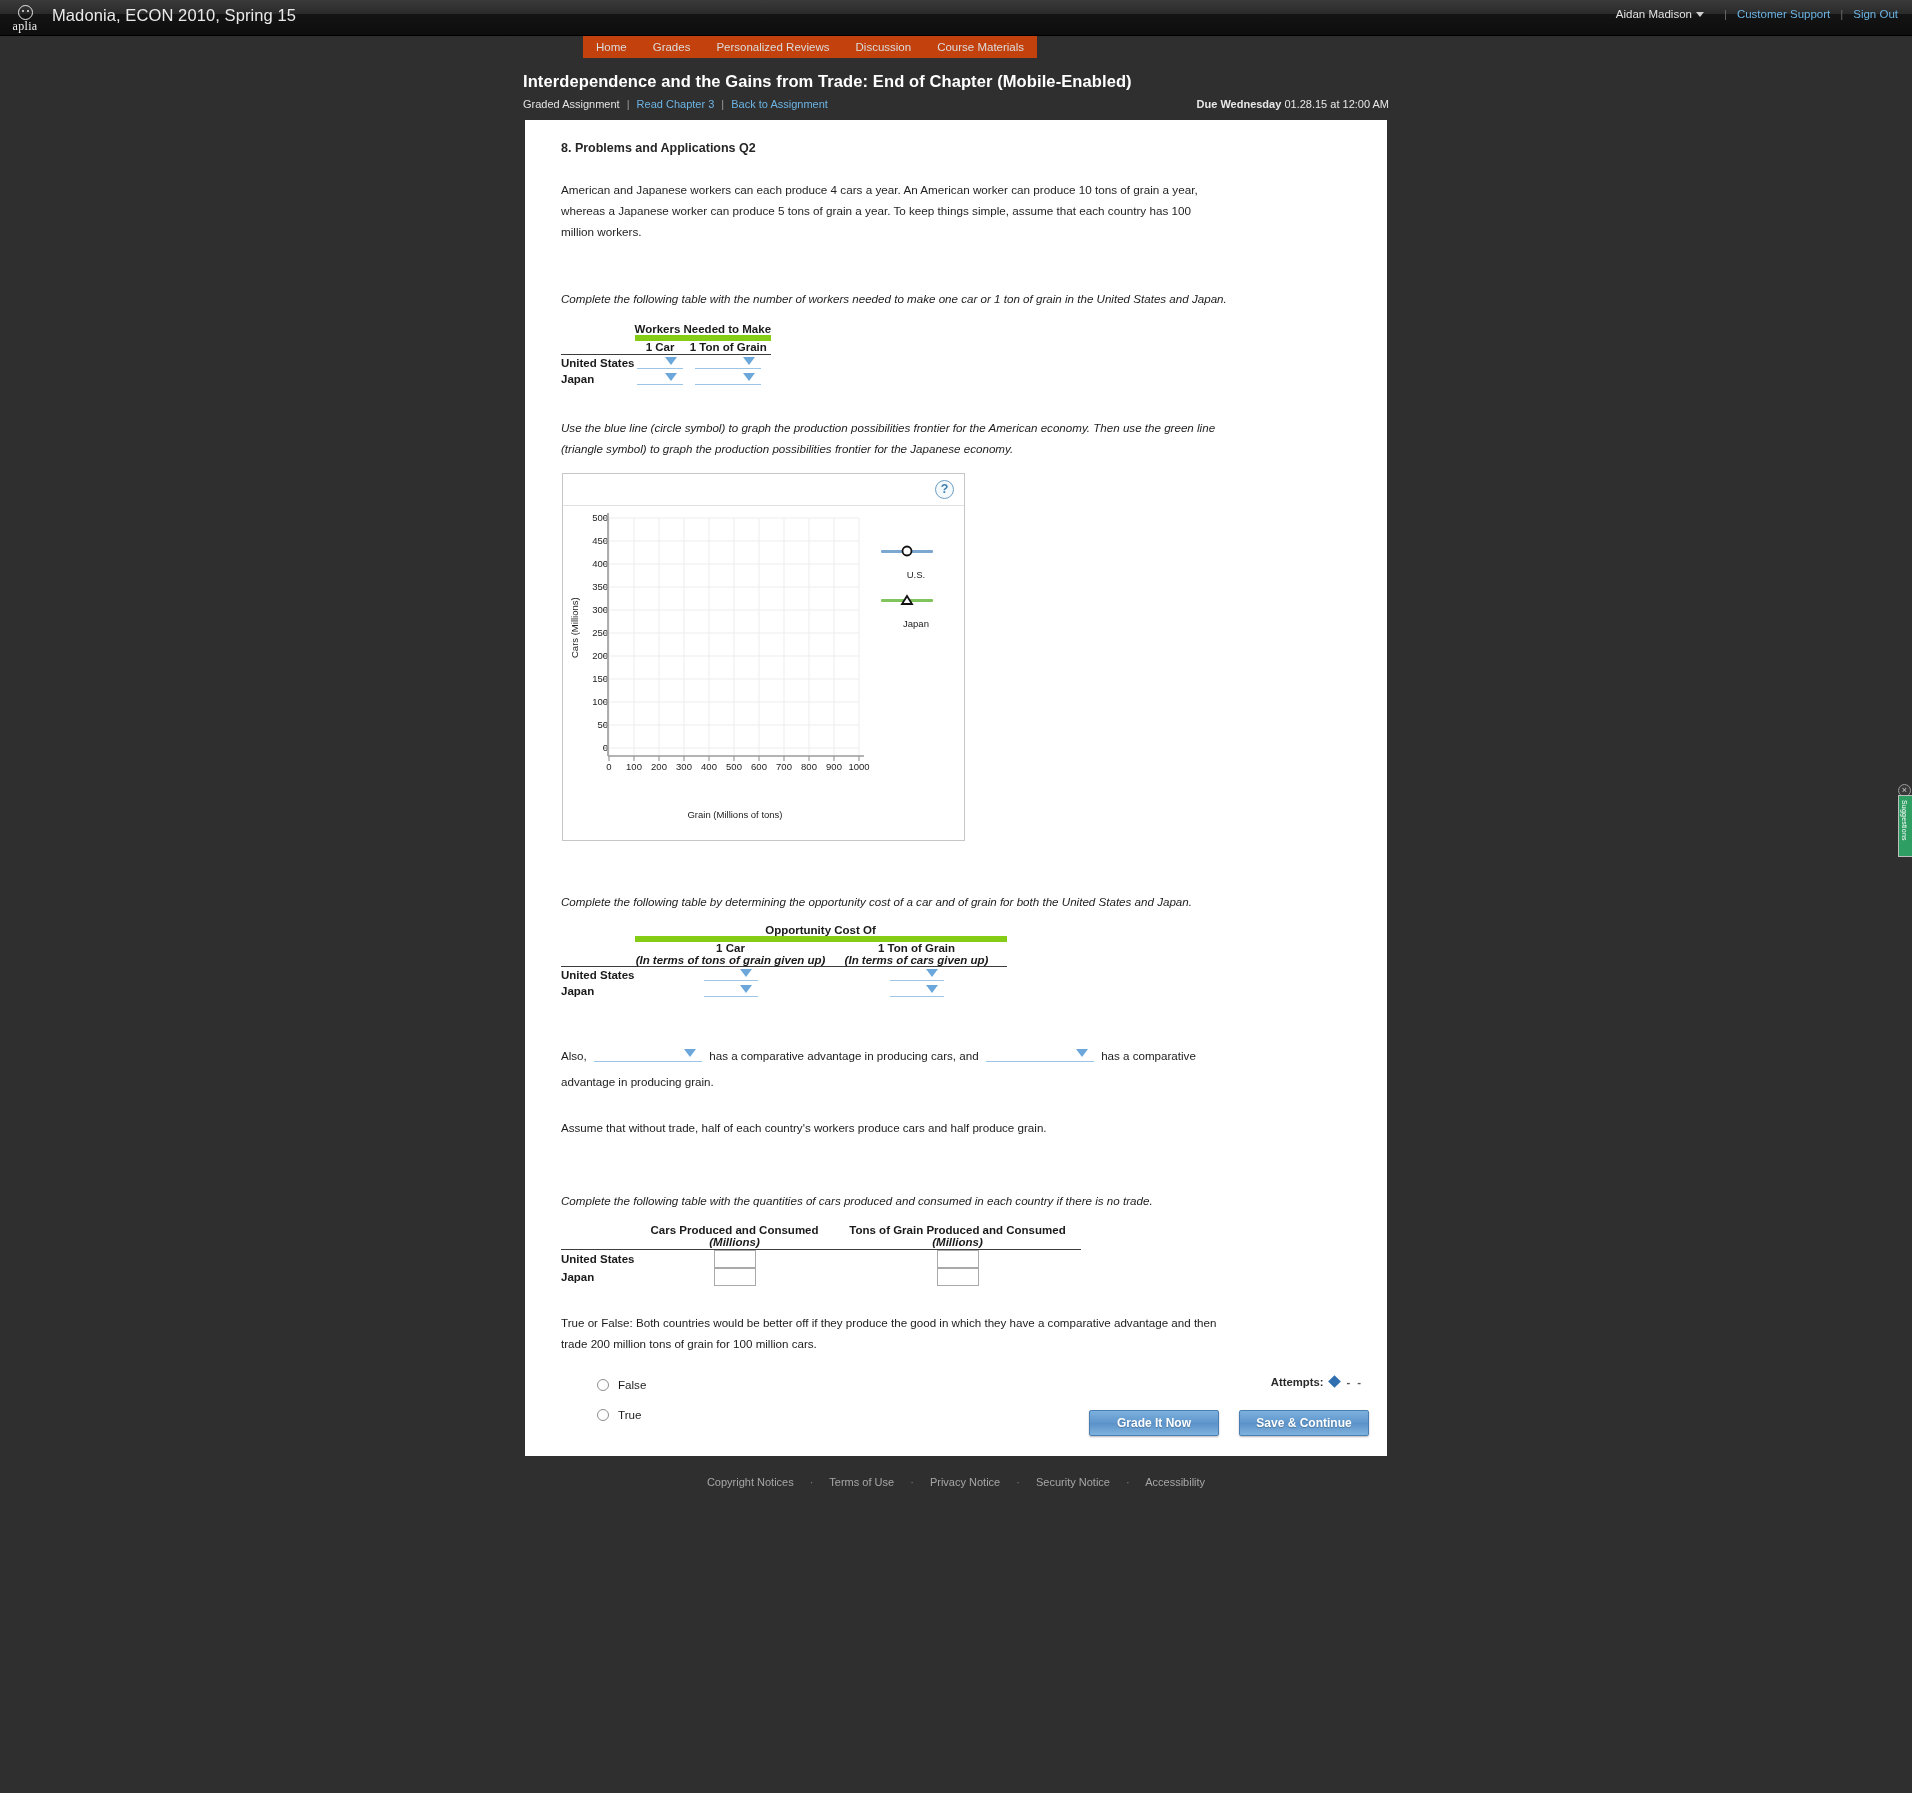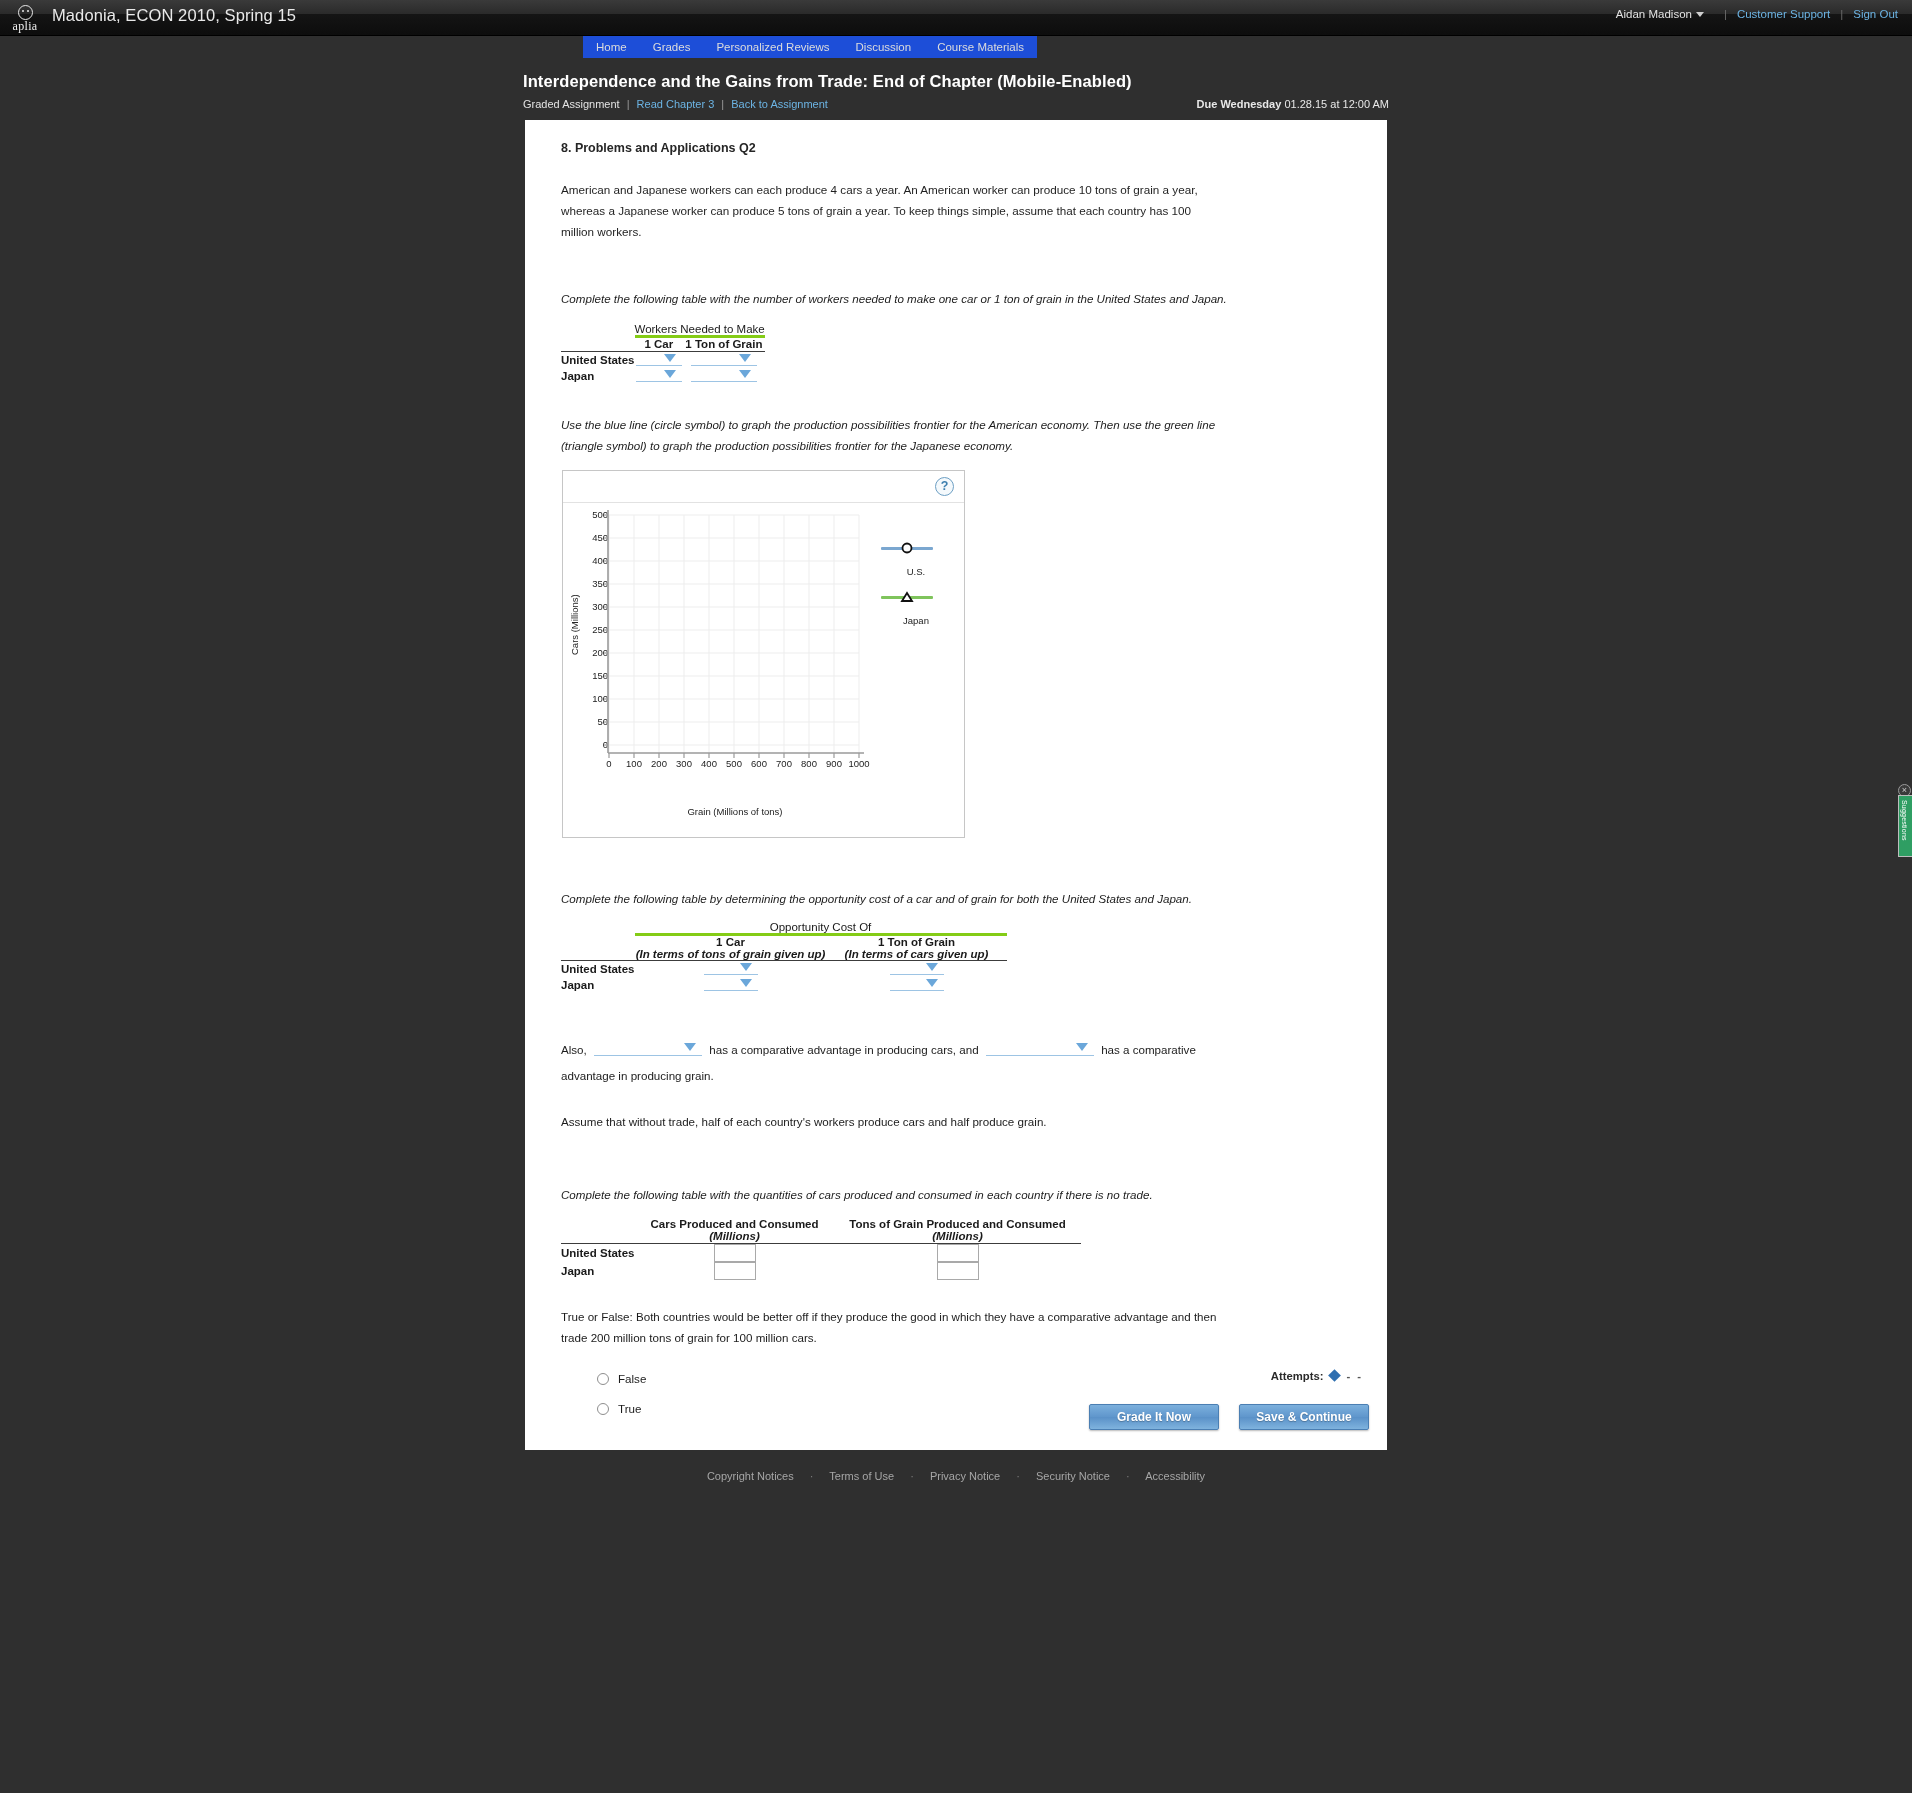--- a/index.html
+++ b/index.html
@@ -51,21 +51,21 @@
     border-left: 4px solid transparent; border-right: 4px solid transparent;
     border-top: 5px solid #cfcfcf; vertical-align: middle;
   }
   .topbar-right .sep { color: #6a6a6a; padding: 0 10px; }
   .topbar-right a { color: #6cb4e4; text-decoration: none; }
 
   
   .navwrap { height: 26px; position: relative; }
   .nav {
     position: absolute; left: 583px; top: 0;
-    height: 22px; background: #1d4ed8;
+    height: 22px; background: #c2410c;
     display: flex; align-items: center;
   }
   .nav .item {
     color: #dcdcdc; font-size: 11.5px; padding: 0 13px; line-height: 22px;
     cursor: pointer; white-space: nowrap;
   }
 
   
   .assign-head {
     width: 1912px; padding: 10px 0 0 0;
@@ -101,22 +101,22 @@
   }
   .para {
     margin: 0 0 0 16px; font-size: 11.6px; color: #1c1c1c;
     line-height: 21px; max-width: 680px;
   }
 
   
   .tbl { border-collapse: collapse; margin-left: 16px; }
   .tbl td, .tbl th { padding: 0; font-size: 11.5px; }
   .grp-head {
-    text-align: center; font-weight: normal; font-size: 11.6px; color: #1a1a1a;
-    padding-bottom: 3px; border-bottom: 3px solid #84cc16;
+    text-align: center; font-weight: bold; font-size: 11.6px; color: #1a1a1a;
+    padding-bottom: 3px; border-bottom: 6px solid #84cc16;
   }
   .col-head {
     text-align: center; font-weight: bold; font-size: 11.6px; color: #1a1a1a;
     padding: 6px 10px 4px 10px;
   }
   .col-sub {
     text-align: center; font-weight: bold; font-style: italic; font-size: 11.3px;
     color: #1a1a1a; padding: 1px 10px 4px 10px;
   }
   .rule-row td { border-bottom: 1.3px solid #3c3c3c; height: 1px; padding: 0; }

